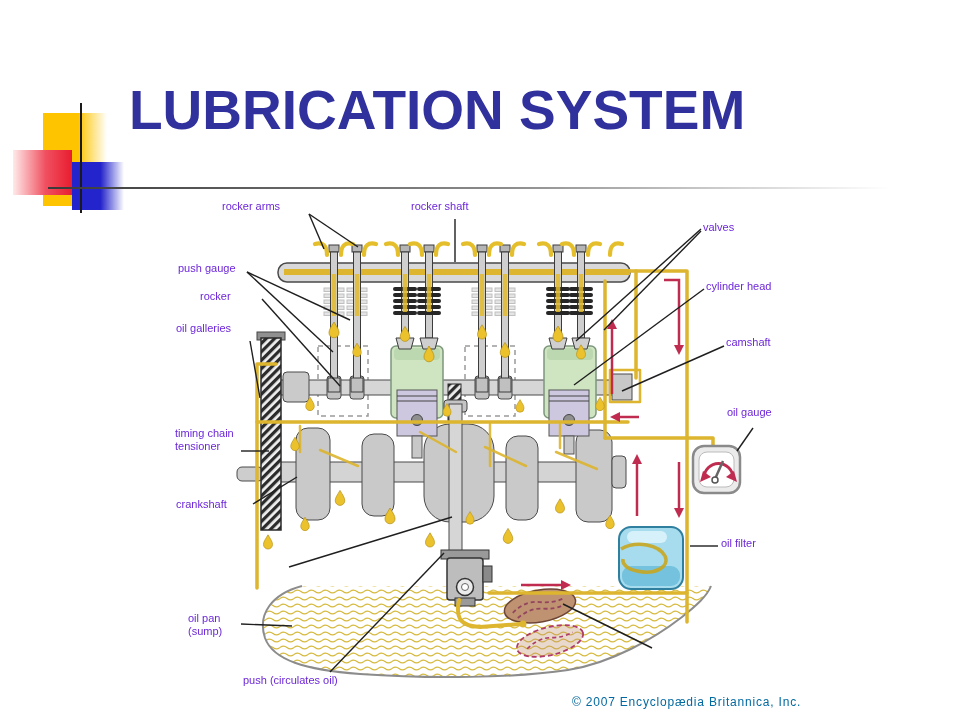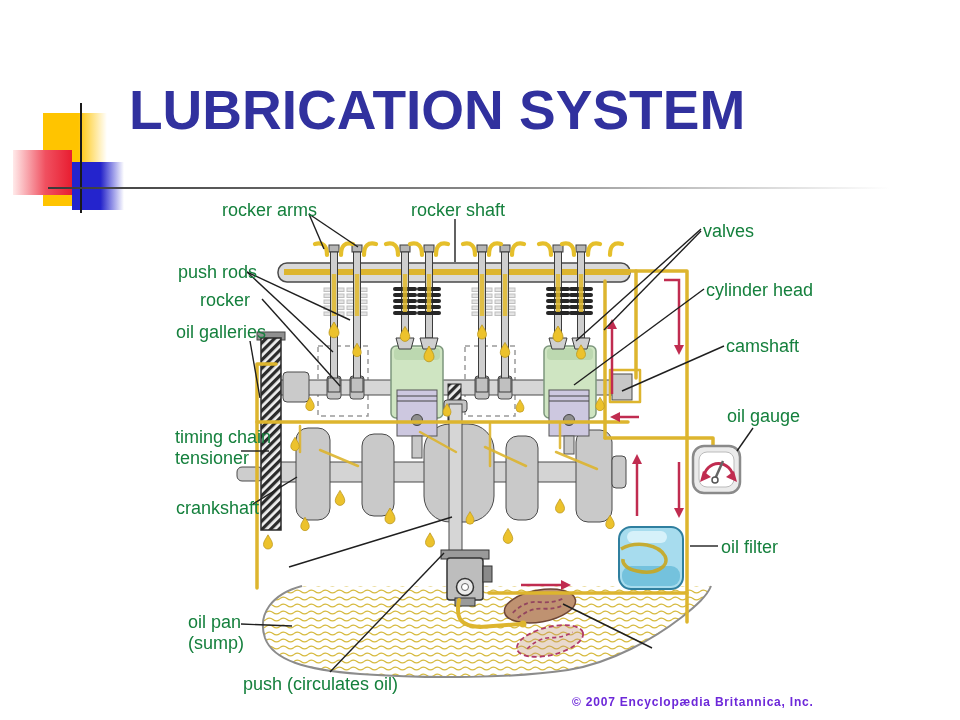--- a/index.html
+++ b/index.html
@@ -13,22 +13,22 @@
     background:linear-gradient(to right,#ffeaea 0%,#f05060 55%,#e81d30 100%);}
   #sq-blue{left:72px;top:162px;width:52px;height:48px;
     background:linear-gradient(to right,#2424cd 0%,#2424cd 55%,rgba(36,36,205,0) 100%);}
   #vline{left:80px;top:103px;width:2px;height:110px;background:#1a1a1a;}
   #hrule{left:48px;top:187px;width:842px;height:2px;
     background:linear-gradient(to right,#3a3a3a 0%,#8d8d8d 55%,rgba(255,255,255,0) 100%);}
   
   #title{position:absolute;left:129px;top:82px;font-size:55px;font-weight:bold;
     line-height:1.05;color:#31319e;white-space:nowrap;}
   
-  .lbl{position:absolute;font-size:18px;line-height:1.14;color:#15803d;white-space:pre-line;}
-  #lbl-copyright{font-size:12px;font-weight:bold;letter-spacing:.8px;color:#6d28d9;text-align:center;}
+  .lbl{position:absolute;font-size:11px;line-height:1.14;color:#6d28d9;white-space:pre-line;}
+  #lbl-copyright{font-size:12px;font-weight:normal;letter-spacing:.8px;color:#0369a1;text-align:center;}
   svg{position:absolute;left:0;top:0;}
 </style>
 </head>
 <body>
 
 <div id="slide">
 
   <div class="sq" id="sq-yellow"></div>
   <div class="sq" id="sq-red"></div>
   <div class="sq" id="sq-blue"></div>
@@ -299,21 +299,21 @@
       <line x1="704" y1="289" x2="574" y2="385"></line>
       <line x1="724" y1="346" x2="622" y2="391"></line>
       <line x1="753" y1="428" x2="737" y2="451"></line>
       <line x1="718" y1="546" x2="690" y2="546"></line>
       <line x1="652" y1="648" x2="563" y2="604"></line>
     </g>
   </svg>
 
   <div class="lbl" style="left:222px;top:200px">rocker arms</div>
   <div class="lbl" style="left:411px;top:200px">rocker shaft</div>
-  <div class="lbl" style="left:178px;top:262px">push rods</div>
+  <div class="lbl" style="left:178px;top:262px">push gauge</div>
   <div class="lbl" style="left:200px;top:290px">rocker</div>
   <div class="lbl" style="left:176px;top:322px">oil galleries</div>
   <div class="lbl" style="left:175px;top:427px">timing chain
 tensioner</div>
   <div class="lbl" style="left:176px;top:498px">crankshaft</div>
   <div class="lbl" style="left:188px;top:612px">oil pan
 (sump)</div>
   <div class="lbl" style="left:243px;top:674px">push (circulates oil)</div>
   <div class="lbl" style="left:703px;top:221px">valves</div>
   <div class="lbl" style="left:706px;top:280px">cylinder head</div>

